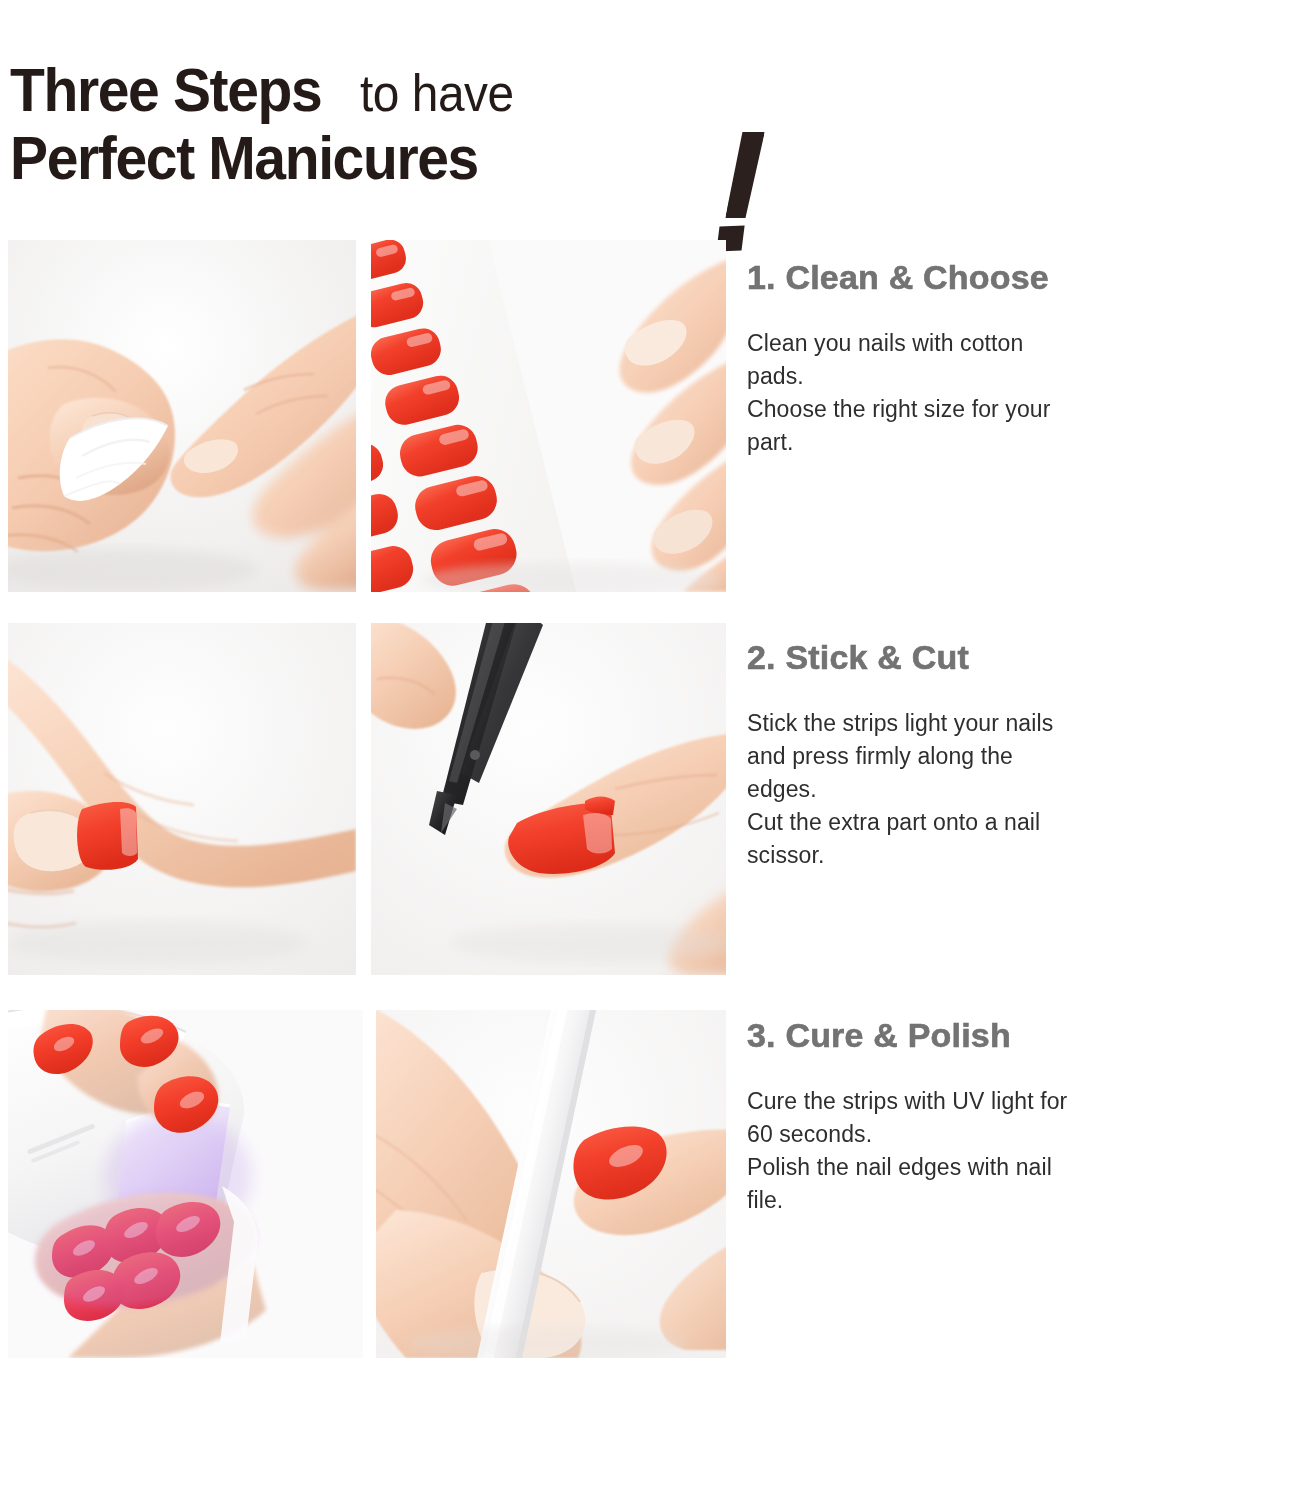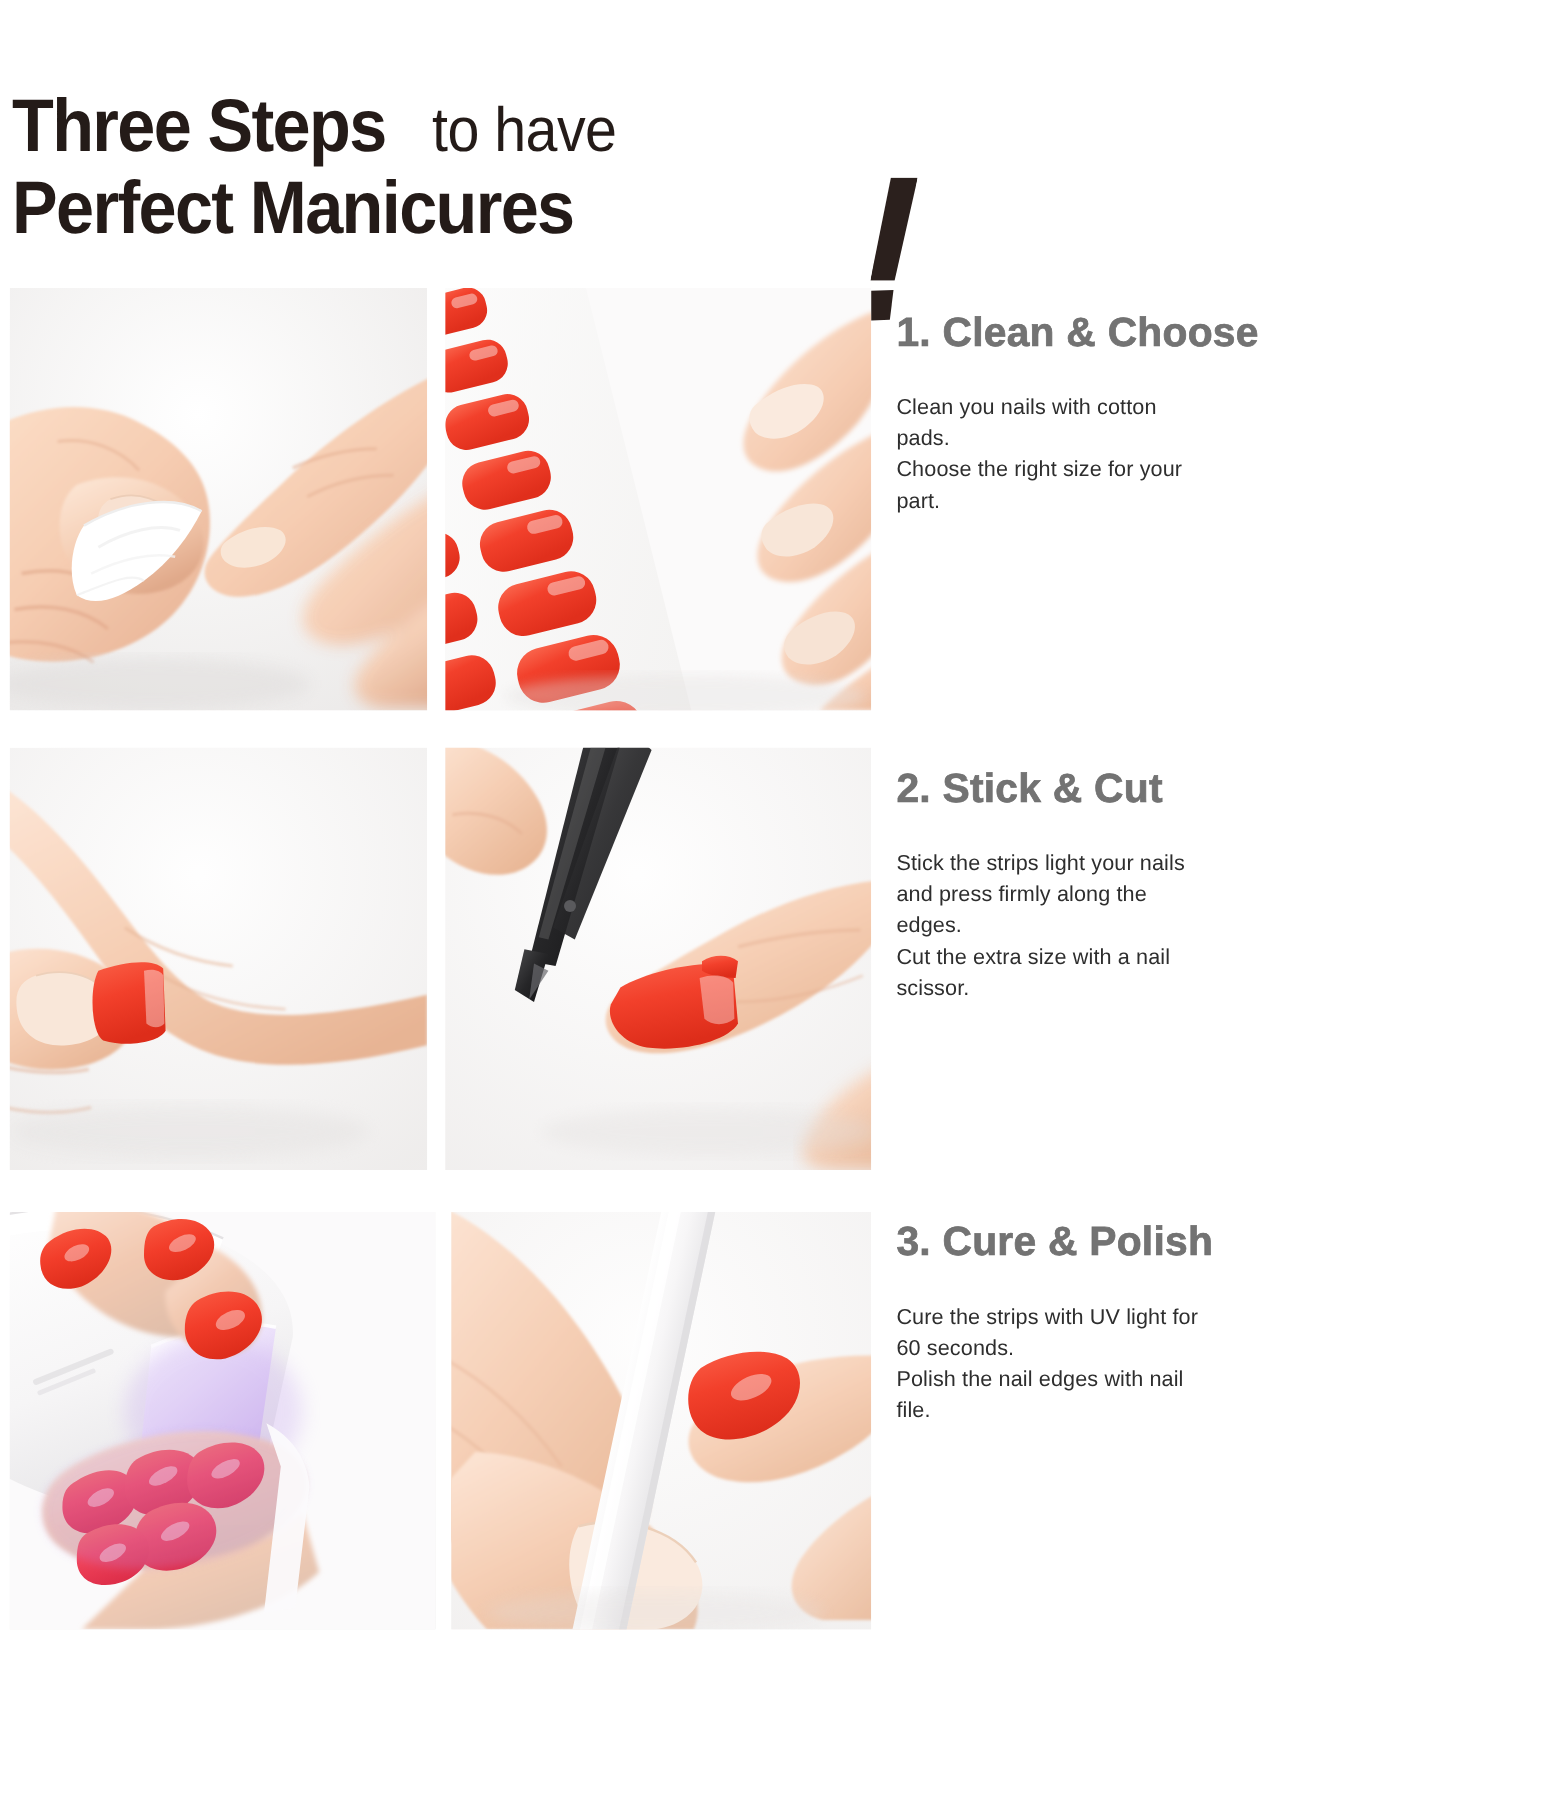--- a/index.html
+++ b/index.html
@@ -5,21 +5,21 @@
   * { margin:0; padding:0; box-sizing:border-box; }
   html,body { background:#ffffff; }
   body {
     width:1300px; height:1500px;
     font-family:"Liberation Sans", sans-serif;
     position:relative; overflow:hidden;
     -webkit-font-smoothing:antialiased;
   }
 
   
-  #title-block { position:absolute; left:10px; top:76px; width:780px; height:150px; }
+  #title-block { position:absolute; left:10px; top:60px; width:780px; height:150px; }
   .title-line { white-space:nowrap; line-height:0.96; }
   #title-line-1 { position:absolute; left:0; top:0; }
   #title-line-2 { position:absolute; left:0; top:68px; }
   .t-strong {
     font-size:62px; font-weight:bold; color:#241b18;
     letter-spacing:-1.5px; transform:scaleX(0.92);
     transform-origin:left center; display:inline-block;
     vertical-align:baseline;
   }
   .t-light {
@@ -66,21 +66,21 @@
   #step-block-1 { top:18px; }
   #step-block-2 { top:398px; }
   #step-block-3 { top:776px; }
   .step-heading {
     font-size:34px; font-weight:bold; color:#737373;
     letter-spacing:0.2px; white-space:nowrap;
     -webkit-text-stroke:0.6px #6e6e6e;
     margin-bottom:30px;
   }
   .step-body {
-    font-size:18px; font-weight:normal; color:#2e2e2e;
+    font-size:23px; font-weight:normal; color:#2e2e2e;
     line-height:1.44; letter-spacing:0.1px;
   }
   .step-body span { display:block; }
 </style>
 </head>
 <body>
 
 <div id="title-block">
   <div class="title-line" id="title-line-1">
     <span class="t-strong">Three Steps</span><span class="t-light">to have</span>
@@ -576,21 +576,21 @@
       <span>part.</span>
     </div>
   </div>
 
   <div class="step-block" id="step-block-2">
     <div class="step-heading">2. Stick &amp; Cut</div>
     <div class="step-body">
       <span>Stick the strips light your nails</span>
       <span>and press firmly along the</span>
       <span>edges.</span>
-      <span>Cut the extra size with a nail</span>
+      <span>Cut the extra part onto a nail</span>
       <span>scissor.</span>
     </div>
   </div>
 
   <div class="step-block" id="step-block-3">
     <div class="step-heading">3. Cure &amp; Polish</div>
     <div class="step-body">
       <span>Cure the strips with UV light for</span>
       <span>60 seconds.</span>
       <span>Polish the nail edges with nail</span>

